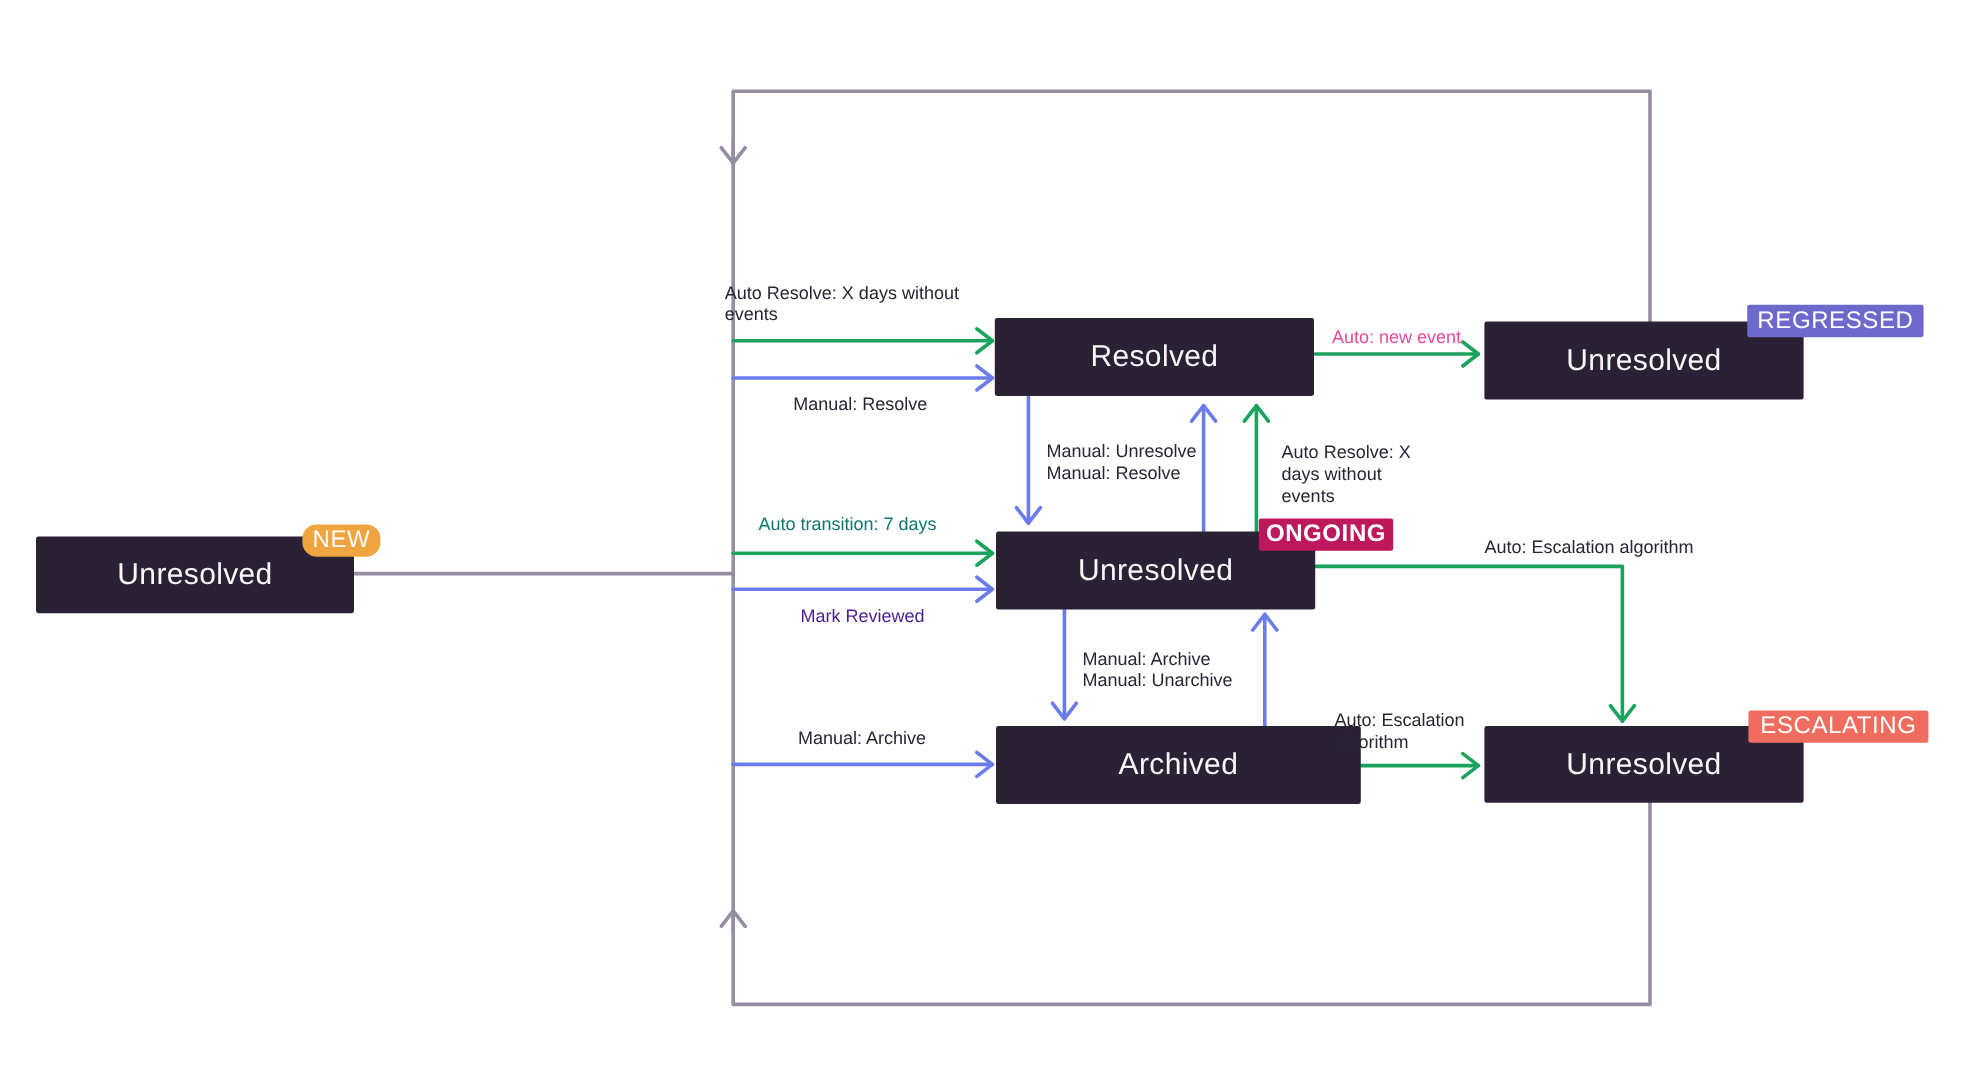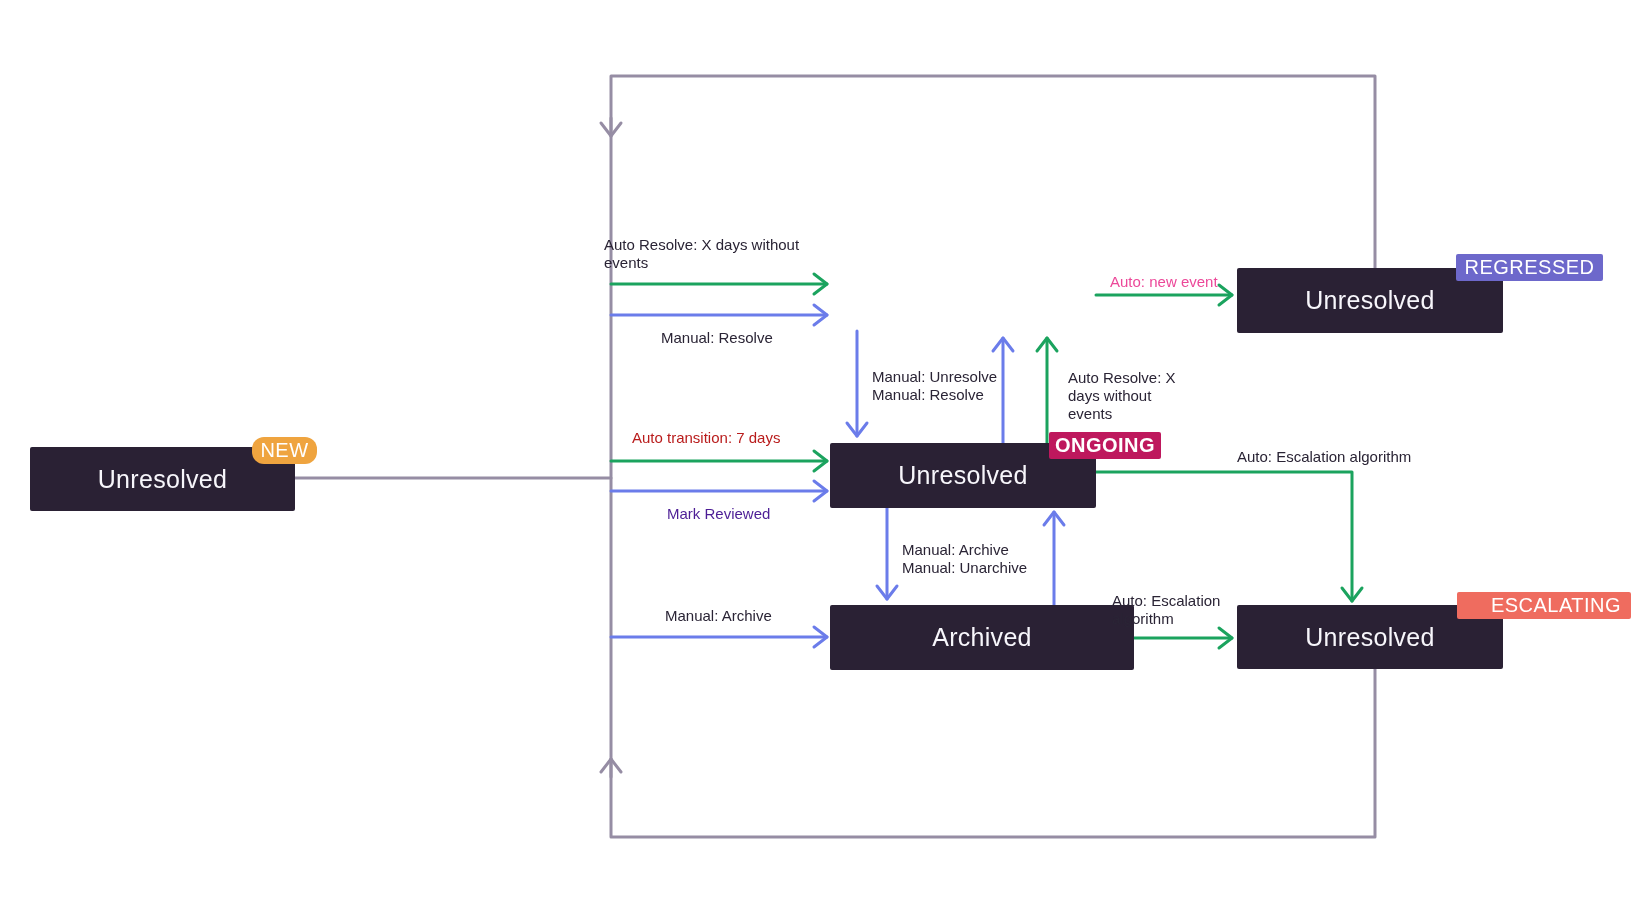--- a/index.html
+++ b/index.html
@@ -65,45 +65,48 @@
       <path d="M1064 525 L1054 512 L1044 525" fill="none" stroke="#6b7cea" stroke-width="3" stroke-linecap="round" stroke-linejoin="round"></path>
       <path d="M611 637 L827 637" fill="none" stroke="#6b7cea" stroke-width="3" stroke-linecap="round" stroke-linejoin="round"></path>
       <path d="M814 647 L827 637 L814 627" fill="none" stroke="#6b7cea" stroke-width="3" stroke-linecap="round" stroke-linejoin="round"></path>
       <path d="M1096 638 L1232 638" fill="none" stroke="#1ba35e" stroke-width="3" stroke-linecap="round" stroke-linejoin="round"></path>
       <path d="M1219 648 L1232 638 L1219 628" fill="none" stroke="#1ba35e" stroke-width="3" stroke-linecap="round" stroke-linejoin="round"></path>
     </svg>
     <div class="node" style="left: 30px; top: 447px; width: 265px; height: 64px; background: rgb(42, 33, 52); color: rgb(247, 246, 251);">
       <span>Unresolved</span>
       <div class="badge" style="left: 222px; top: -10px; width: 65px; background: rgb(239, 164, 63); border-radius: 12px;">NEW</div>
     </div>
+    <div class="node" style="left: 829px; top: 265px; width: 266px; height: 65px; background: rgb(42, 33, 52); color: rgb(247, 246, 251);">
+      <span>Resolved</span>
+    </div>
     <div class="node" style="left: 1237px; top: 268px; width: 266px; height: 65px; background: rgb(42, 33, 52); color: rgb(247, 246, 251);">
       <span>Unresolved</span>
       <div class="badge" style="left: 219px; top: -14px; width: 147px; background: rgb(109, 104, 203);">REGRESSED</div>
     </div>
     <div class="node" style="left: 830px; top: 443px; width: 266px; height: 65px; background: rgb(42, 33, 52); color: rgb(247, 246, 251);">
       <span>Unresolved</span>
       <div class="badge" style="left: 219px; top: -11px; width: 112px; background: #be185d; font-weight: bold;">ONGOING</div>
     </div>
     <div class="node" style="left: 830px; top: 605px; width: 304px; height: 65px; background: rgb(42, 33, 52); color: rgb(247, 246, 251);">
       <span>Archived</span>
     </div>
     <div class="node" style="left: 1237px; top: 605px; width: 266px; height: 64px; background: rgb(42, 33, 52); color: rgb(247, 246, 251);">
       <span>Unresolved</span>
-      <div class="badge" style="left: 220px; top: -13px; width: 150px; background: rgb(239, 108, 95); padding-left: 24px;">ESCALATING</div>
+      <div class="badge" style="left: 220px; top: -13px; width: 150px; background: rgb(239, 108, 95);">ESCALATING</div>
     </div>
     <div class="edge-label" style="left: 604px; top: 236px; color: rgb(42, 36, 53);">Auto Resolve: X days without
 events</div>
     <div class="edge-label" style="left: 661px; top: 329px; color: rgb(42, 36, 53);">Manual: Resolve</div>
     <div class="edge-label" style="left: 1110px; top: 273px; color: #ec4899;">Auto: new event</div>
     <div class="edge-label" style="left: 872px; top: 368px; color: rgb(42, 36, 53);">Manual: Unresolve
 Manual: Resolve</div>
     <div class="edge-label" style="left: 1068px; top: 369px; color: rgb(42, 36, 53);">Auto Resolve: X
 days without
 events</div>
-    <div class="edge-label" style="left: 632px; top: 429px; color: #b91c1c;">Auto transition: 7 days</div>
+    <div class="edge-label" style="left: 632px; top: 429px; color: #0f766e;">Auto transition: 7 days</div>
     <div class="edge-label" style="left: 667px; top: 505px; color: #4c1d95;">Mark Reviewed</div>
     <div class="edge-label" style="left: 1237px; top: 448px; color: rgb(42, 36, 53);">Auto: Escalation algorithm</div>
     <div class="edge-label" style="left: 902px; top: 541px; color: rgb(42, 36, 53);">Manual: Archive
 Manual: Unarchive</div>
     <div class="edge-label" style="left: 665px; top: 607px; color: rgb(42, 36, 53);">Manual: Archive</div>
     <div class="edge-label" style="left: 1112px; top: 592px; color: rgb(42, 36, 53);">Auto: Escalation
 algorithm</div>
   </div>
 
 </body></html>

